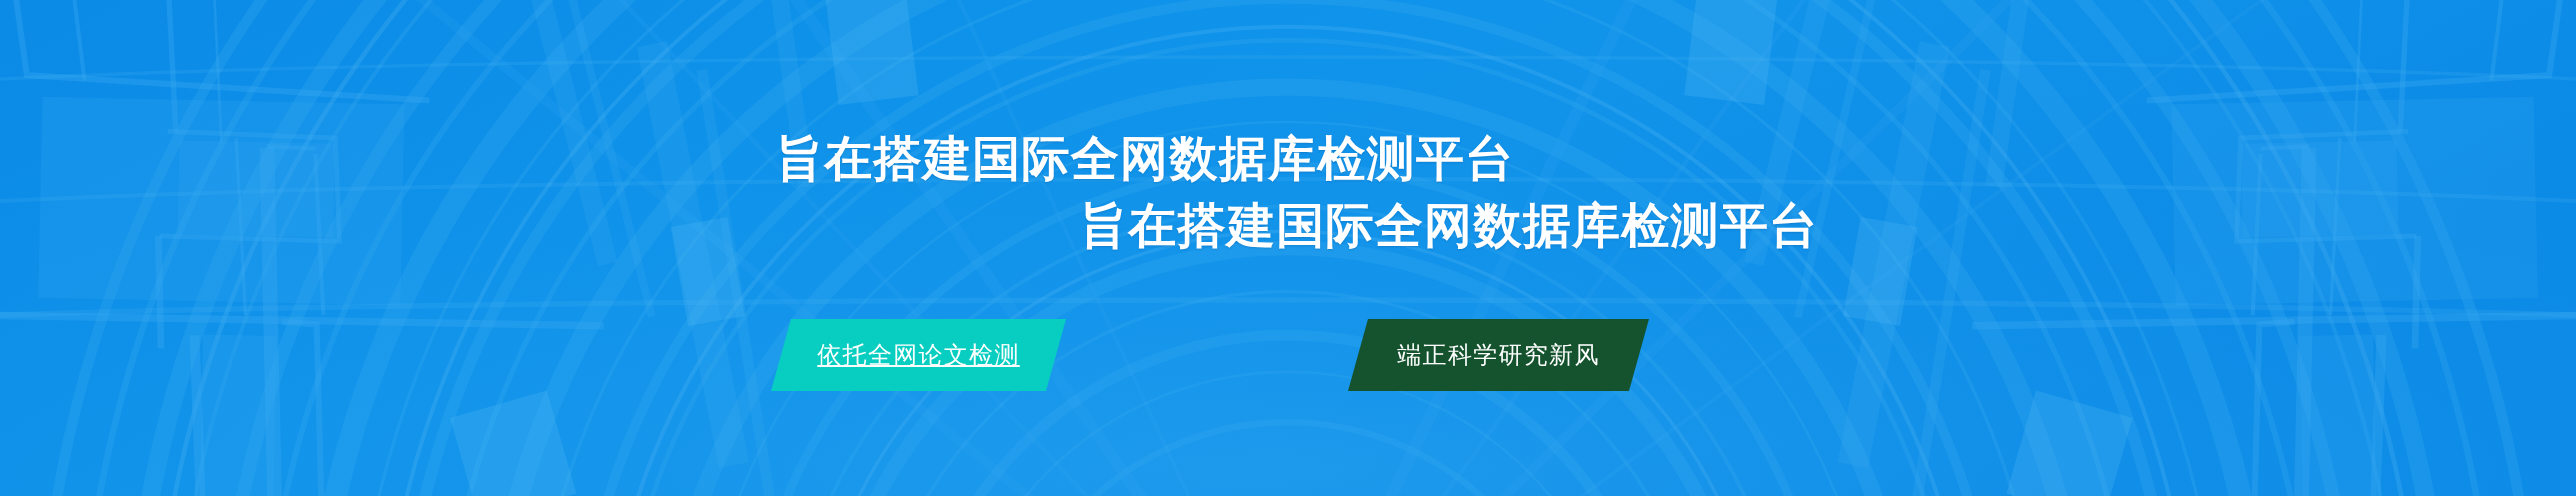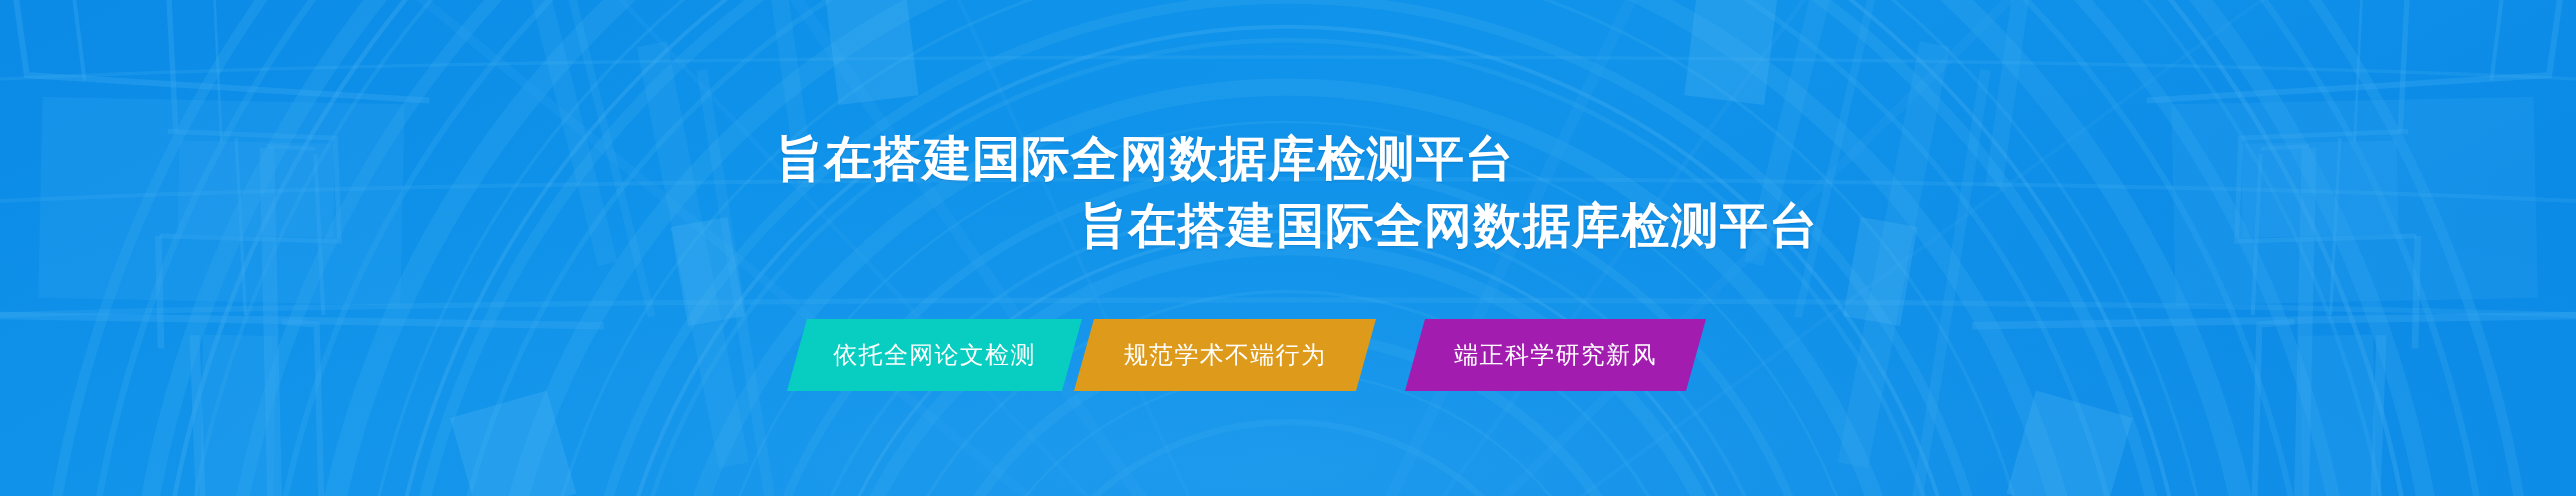--- a/index.html
+++ b/index.html
@@ -60,23 +60,23 @@
     display:flex;
     align-items:center;
     justify-content:center;
     color:#ffffff;
     font-size:24px;
     letter-spacing:1.3px;
     white-space:nowrap;
     -webkit-clip-path:polygon(20px 0, 100% 0, calc(100% - 20px) 100%, 0 100%);
     clip-path:polygon(20px 0, 100% 0, calc(100% - 20px) 100%, 0 100%);
   }
-  .tag-0{ left:16px;    width:295px; background:#07cec0; }
+  .tag-0{ left:0px;    width:295px; background:#07cec0;text-decoration:underline; }
   .tag-1{ left:303px;  width:302px; background:#de9a1a; }
-  .tag-2{ left:634px;  width:301px; background:#a21caf; }
+  .tag-2{ left:577px;  width:301px; background:#14532d; }
   .tag-label{ transform:translateX(0px); }
 </style>
 </head>
 <body>
 
 <div id="banner">
 
   <svg class="bg-layer" viewBox="0 0 3840 740" preserveAspectRatio="none" xmlns="http://www.w3.org/2000/svg">
     <defs>
       <linearGradient id="baseGrad" x1="0" y1="0" x2="1" y2="0.35">
@@ -225,23 +225,20 @@
     <span class="headline-line line-1">旨在搭建国际全网数据库检测平台</span>
     <span class="headline-line line-2">旨在搭建国际全网数据库检测平台</span>
   </div>
 
   <div class="tag-strip">
 
     <div class="tag tag-0">
       <span class="tag-label">依托全网论文检测</span>
     </div>
 
-    <div class="tag tag-1">
-      <span class="tag-label">规范学术不端行为</span>
-    </div>
 
     <div class="tag tag-2">
       <span class="tag-label">端正科学研究新风</span>
     </div>
 
   </div>
 
 </div>
 
 

